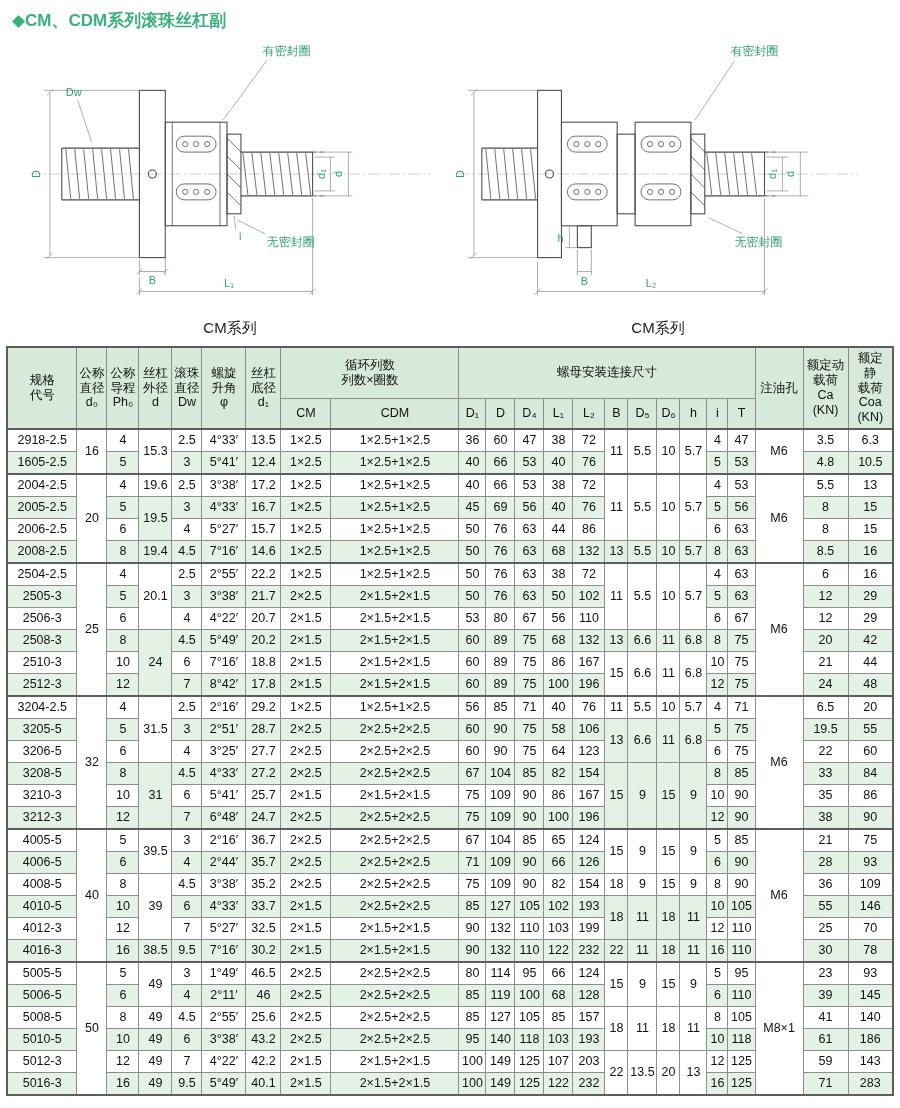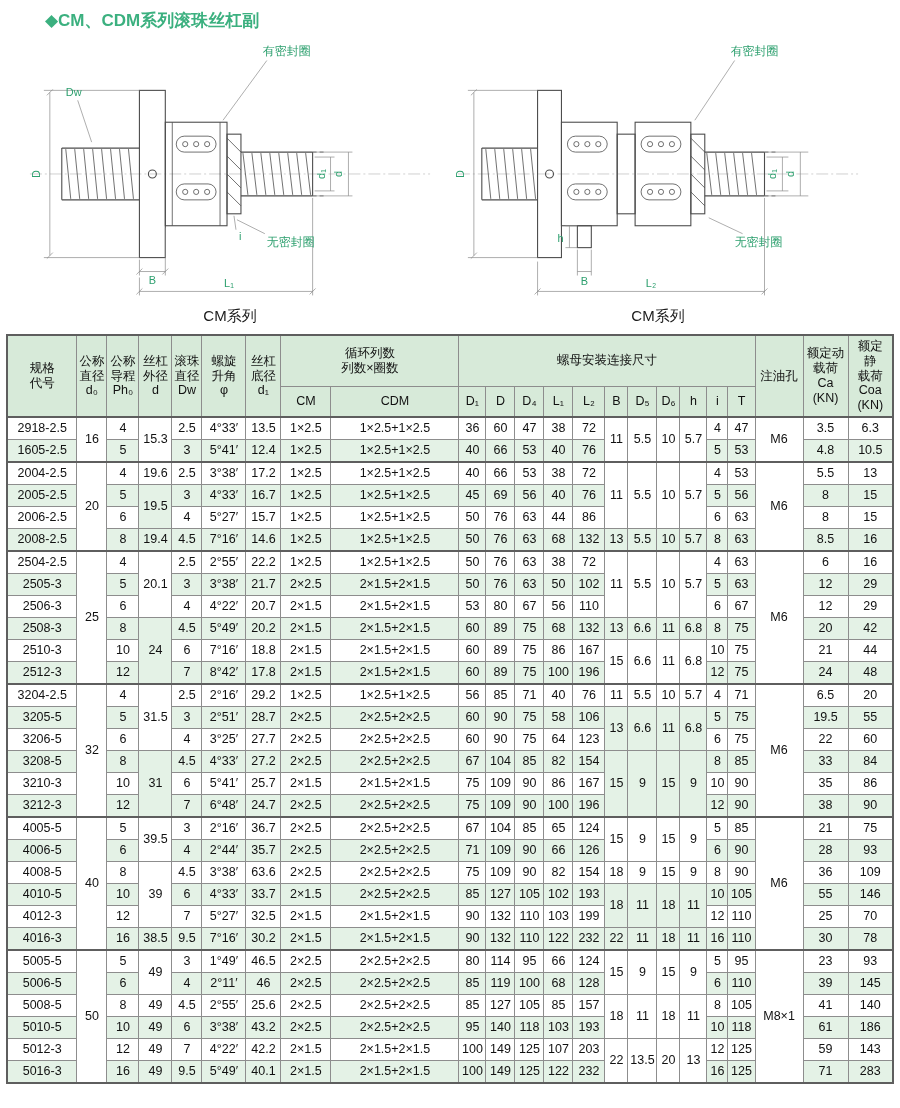--- a/index.html
+++ b/index.html
@@ -1,22 +1,22 @@
 <!DOCTYPE html>
 <html><head>
 <meta charset="utf-8">
 <style>
   body{margin:0;background:#fff;}
   .page{width:900px;height:1108px;background:#fff;position:relative;overflow:hidden;
         font-family:"Liberation Sans","DejaVu Sans",sans-serif;}
-  .title{padding:9px 0 2px 12px;font-size:17px;font-weight:bold;color:#3bb07f;margin-left:33px;}
+  .title{padding:9px 0 2px 12px;font-size:17px;font-weight:bold;color:#3bb07f;}
   .figs{display:flex;justify-content:flex-start;padding:0 16px;}
   .fig{width:428px;text-align:center;}
   .fig svg{display:block;margin:0 auto;}
-  .caption{font-size:15px;color:#1a1a1a;margin-top:1px;}
+  .caption{font-size:15px;color:#1a1a1a;margin-top:13px;}
   table.spec{border-collapse:collapse;margin:8px auto 0;width:886px;table-layout:fixed;
              border:2px solid #5e5e5e;}
   .spec th{background:#d7ead9;font-weight:normal;font-size:12.5px;line-height:1.18;
            white-space:pre-line;padding:3px 0;border:1px solid #8d8d8d;color:#111;}
   .spec td{border:1px solid #8d8d8d;font-size:12.5px;text-align:center;height:21px;
            padding:0 1px;color:#111;overflow:hidden;background:transparent;}
   .spec tbody tr:nth-child(even){background:#e4f2e6;}
   .spec tr.gs td{border-top:2px solid #5e5e5e;}
   .art{stroke:#4d4d4d;stroke-width:1.1;fill:none;}
   .thin{stroke:#4d4d4d;stroke-width:0.8;fill:none;}
@@ -663,21 +663,21 @@
           <td>90</td>
           <td>28</td>
           <td>93</td>
         </tr>
         <tr>
           <td>4008-5</td>
           <td>8</td>
           <td rowspan="3">39</td>
           <td>4.5</td>
           <td>3°38′</td>
-          <td>63.6</td>
+          <td>35.2</td>
           <td>2×2.5</td>
           <td>2×2.5+2×2.5</td>
           <td>75</td>
           <td>109</td>
           <td>90</td>
           <td>82</td>
           <td>154</td>
           <td>18</td>
           <td>9</td>
           <td>15</td>

